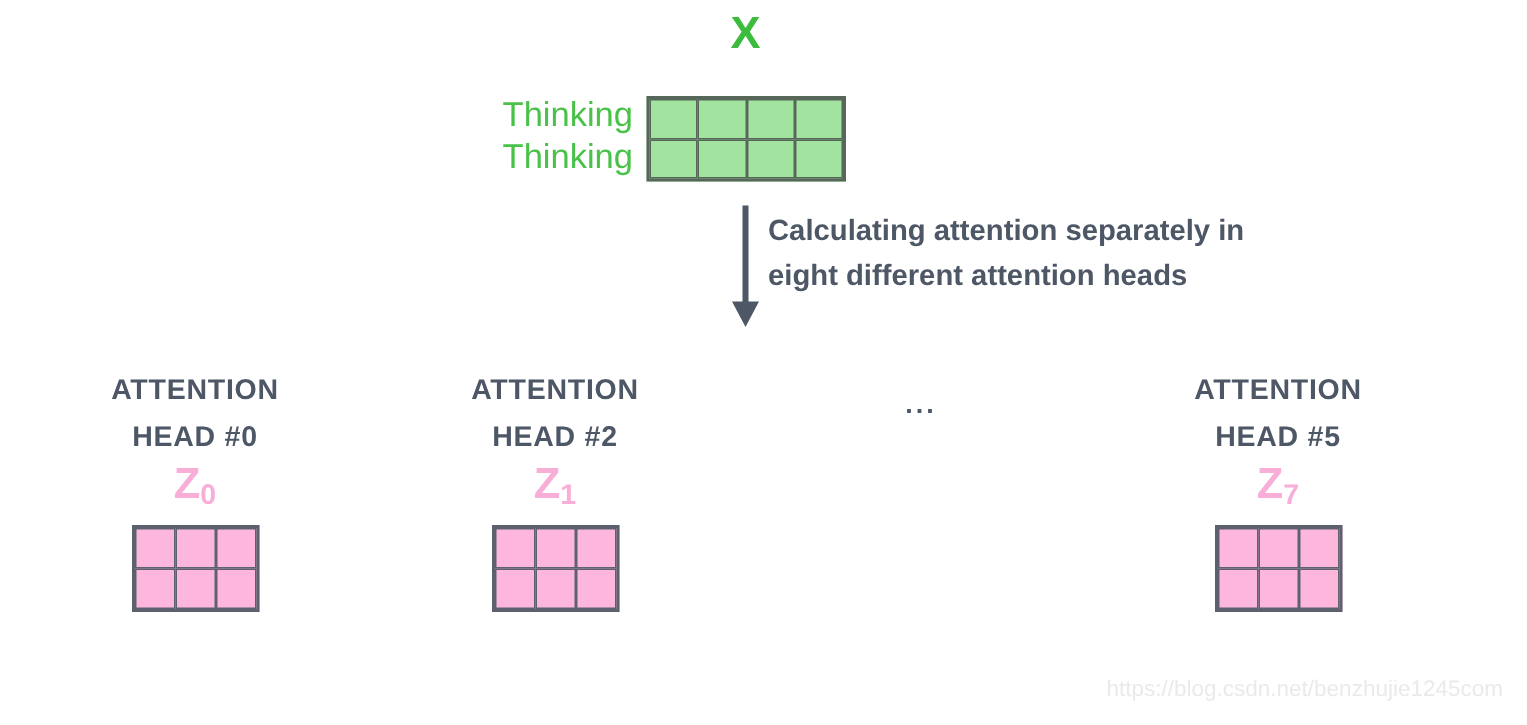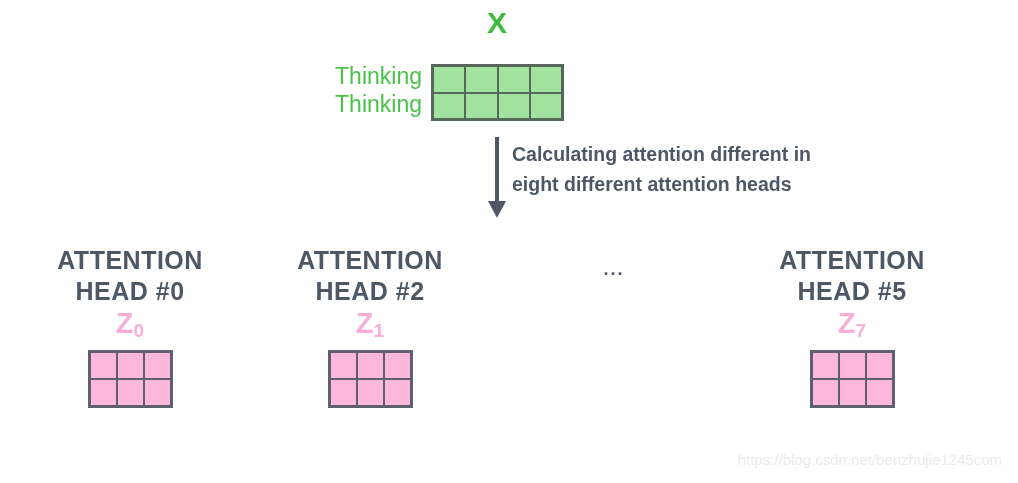--- a/index.html
+++ b/index.html
@@ -80,21 +80,21 @@
     position: absolute;
     top: 245px;
     width: 200px;
     text-align: center;
   }
   .head-0 { left: 30px; }
   .head-1 { left: 270px; }
   .head-7 { left: 752px; }
 
   .head-label {
-    font-size: 25px; font-weight: 700;
+    font-size: 19px; font-weight: 700;
     letter-spacing: 0.5px;
     color: #4d5766;
     line-height: 31px;
   }
   .z-label {
     font-size: 29px; font-weight: 700;
     color: #f9aed8;
     line-height: 32px;
   }
   .z-label sub {
@@ -140,21 +140,21 @@
       <div class="cell"></div>
       <div class="cell"></div>
       <div class="cell"></div>
       <div class="cell"></div>
       <div class="cell"></div>
     </div>
 
   <div class="arrow-line"></div>
   <div class="arrow-head"></div>
   <div class="caption">
-    <div>Calculating attention different in</div>
+    <div>Calculating attention separately in</div>
     <div>eight different attention heads</div>
   </div>
 
   <div class="head head-0">
     <div class="head-label">
       <div>ATTENTION</div>
       <div>HEAD #0</div>
     </div>
     <div class="z-label"><span>Z</span><sub>0</sub></div>
     <div class="grid grid-pink" style="grid-template-columns: repeat(3, 1fr); grid-template-rows: repeat(2, 1fr);">

